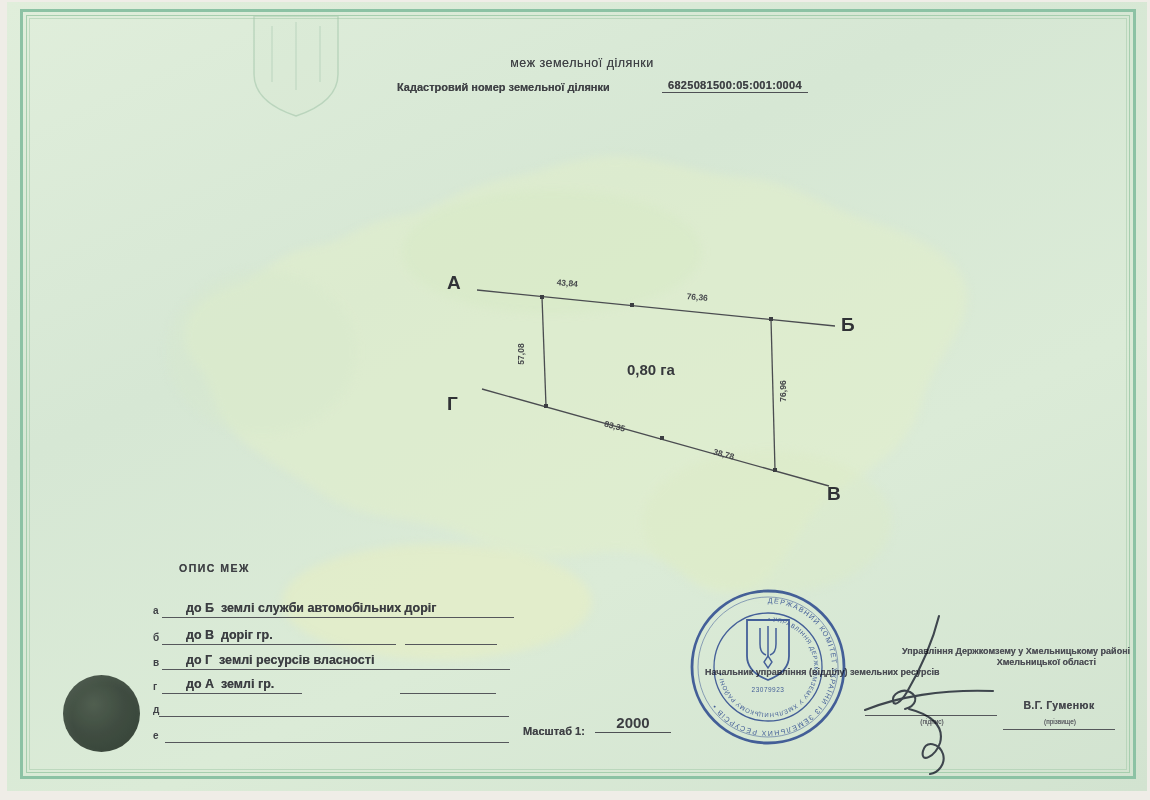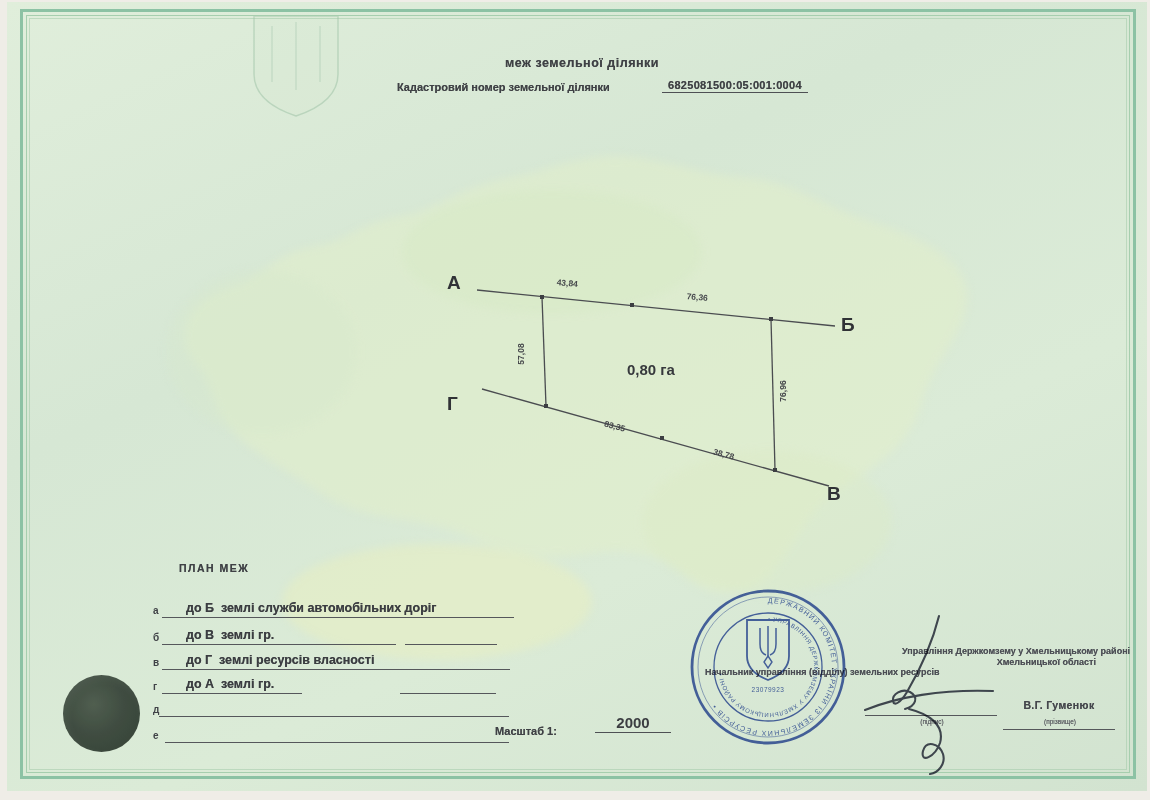--- a/index.html
+++ b/index.html
@@ -6,21 +6,21 @@
   body{width:1150px;height:800px;background:#efede7;font-family:"Liberation Sans",sans-serif;overflow:hidden;}
   #page{position:relative;width:1150px;height:800px;}
   .paper{position:absolute;top:2px;left:7px;right:3px;bottom:9px;
     background:linear-gradient(155deg,#e0eedb 0%,#d6e7d4 35%,#dbebd7 65%,#d2e3d0 100%);}
   .frame-outer{position:absolute;top:7px;left:13px;right:11px;bottom:12px;border:3px solid #8cc2a4;}
   .frame-inner{position:absolute;inset:3px;border:1px solid #a6ceae;}
   .frame-inner2{position:absolute;inset:2px;border:1px solid rgba(150,195,160,.45);}
   .txt{position:absolute;color:#3f4145;text-shadow:0 0 .6px rgba(70,72,76,.75);}
   .ctr{text-align:center;}
   .doc-title{font-size:14px;font-weight:bold;letter-spacing:4px;}
-  .doc-sub{font-size:12.5px;font-weight:bold;letter-spacing:.5px;}
+  .doc-sub{font-size:12.5px;font-weight:normal;letter-spacing:.5px;}
   .cad-label{font-size:11px;font-weight:bold;}
   .cad-num{font-size:11px;font-weight:bold;letter-spacing:.3px;border-bottom:1.2px solid #4e5054;padding:0 6px 1px 6px;}
   .bhead{font-size:10.5px;font-weight:bold;letter-spacing:1.5px;}
   .brow{position:absolute;height:17px;}
   .bletter{position:absolute;left:0;bottom:2px;font-size:10px;font-weight:bold;color:#404247;}
   .bseg{position:absolute;bottom:0;height:17px;border-bottom:1.2px solid #55575b;}
   .btext{position:absolute;left:24px;bottom:2px;font-size:12.5px;font-weight:bold;white-space:pre;color:#3b3d41;text-shadow:0 0 .6px rgba(60,62,66,.8);}
   .scale-label{font-size:11px;font-weight:bold;}
   .scale-box{position:absolute;left:588px;top:712px;width:76px;height:18px;border-bottom:1.3px solid #4e5054;text-align:center;}
   .scale-val{font-size:15px;font-weight:bold;color:#3b3d41;}
@@ -93,32 +93,32 @@
         <text x="140" y="29" transform="rotate(6 140 29)">43,84</text>
         <text x="270" y="43" transform="rotate(6 270 43)">76,36</text>
         <text x="97" y="97" transform="rotate(-90 97 97)">57,08</text>
         <text x="359" y="134" transform="rotate(-90 359 134)">76,96</text>
         <text x="187" y="172" transform="rotate(15 187 172)">83,35</text>
         <text x="296" y="200" transform="rotate(15 296 200)">38,78</text>
       </g>
       <text x="200" y="118" font-size="15" font-weight="600" fill="#36383c">0,80 га</text>
     </svg>
 
-    <div class="txt bhead" style="left:172px;top:560px;">ПЛАН МЕЖ</div>
+    <div class="txt bhead" style="left:172px;top:560px;">ОПИС МЕЖ</div>
 
     <div class="brow" style="left:146px;top:599px;">
       <span class="bletter">а</span>
       <span class="bseg" style="left:9px;width:352px;">
         <span class="btext">до Б  землі служби автомобільних доріг</span>
       </span>
     </div>
     <div class="brow" style="left:146px;top:626px;">
       <span class="bletter">б</span>
       <span class="bseg" style="left:9px;width:234px;">
-        <span class="btext">до В  землі гр.</span>
+        <span class="btext">до В  доріг гр.</span>
       </span>
       <span class="bseg" style="left:252px;width:92px;"></span>
     </div>
     <div class="brow" style="left:146px;top:651px;">
       <span class="bletter">в</span>
       <span class="bseg" style="left:9px;width:348px;">
         <span class="btext">до Г  землі ресурсів власності</span>
       </span>
     </div>
     <div class="brow" style="left:146px;top:675px;">
@@ -134,21 +134,21 @@
         <span class="btext"></span>
       </span>
     </div>
     <div class="brow" style="left:146px;top:724px;">
       <span class="bletter">е</span>
       <span class="bseg" style="left:12px;width:344px;">
         <span class="btext"></span>
       </span>
     </div>
 
-    <div class="txt scale-label" style="left:488px;top:723px;">Масштаб 1:</div>
+    <div class="txt scale-label" style="left:516px;top:723px;">Масштаб 1:</div>
     <div class="scale-box">
       <span class="scale-val">2000</span>
     </div>
 
     <div class="txt office" style="left:895px;top:644px;width:258px;">Управління Держкомзему у Хмельницькому районі</div>
     <div class="txt office" style="left:834px;top:655px;width:255px;text-align:right;">Хмельницької області</div>
     <div class="txt office" style="left:698px;top:665px;width:290px;">Начальник управління (відділу) земельних ресурсів</div>
 
     <div class="sigline" style="left:858px;top:697px;width:132px;height:16px;"></div>
     <div class="txt caption ctr" style="left:880px;top:716px;width:90px;">(підпис)</div>

